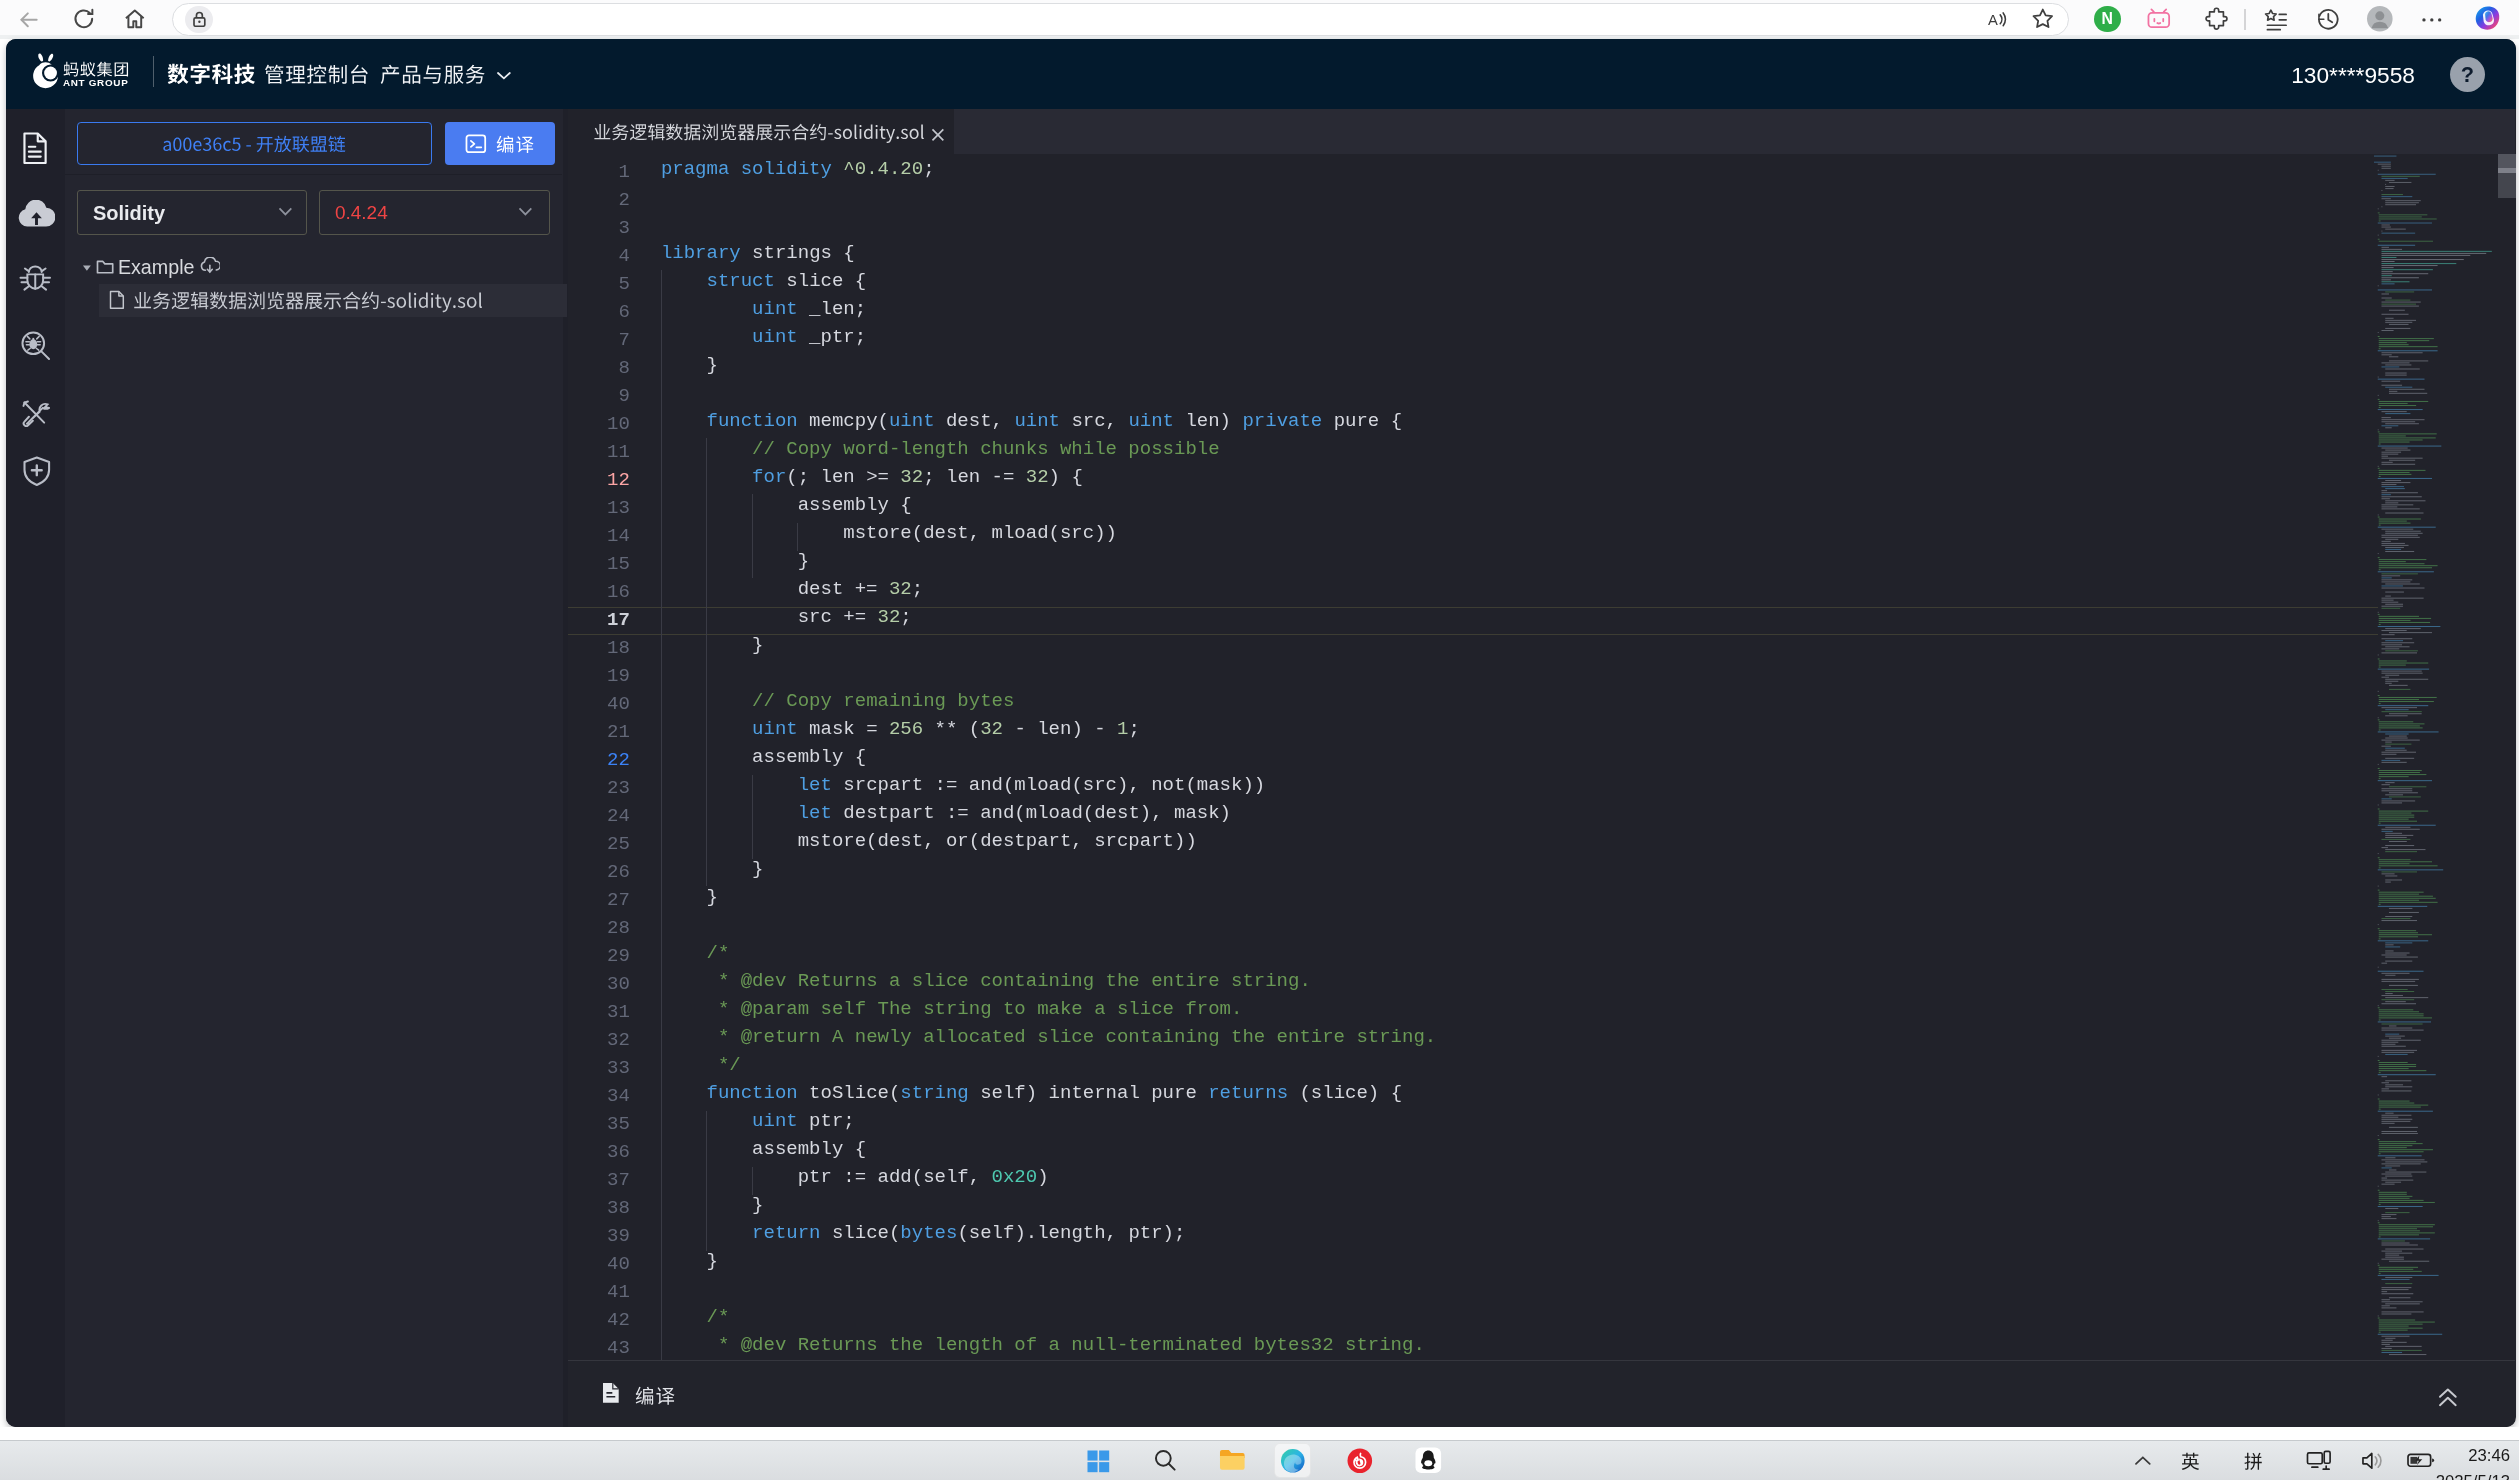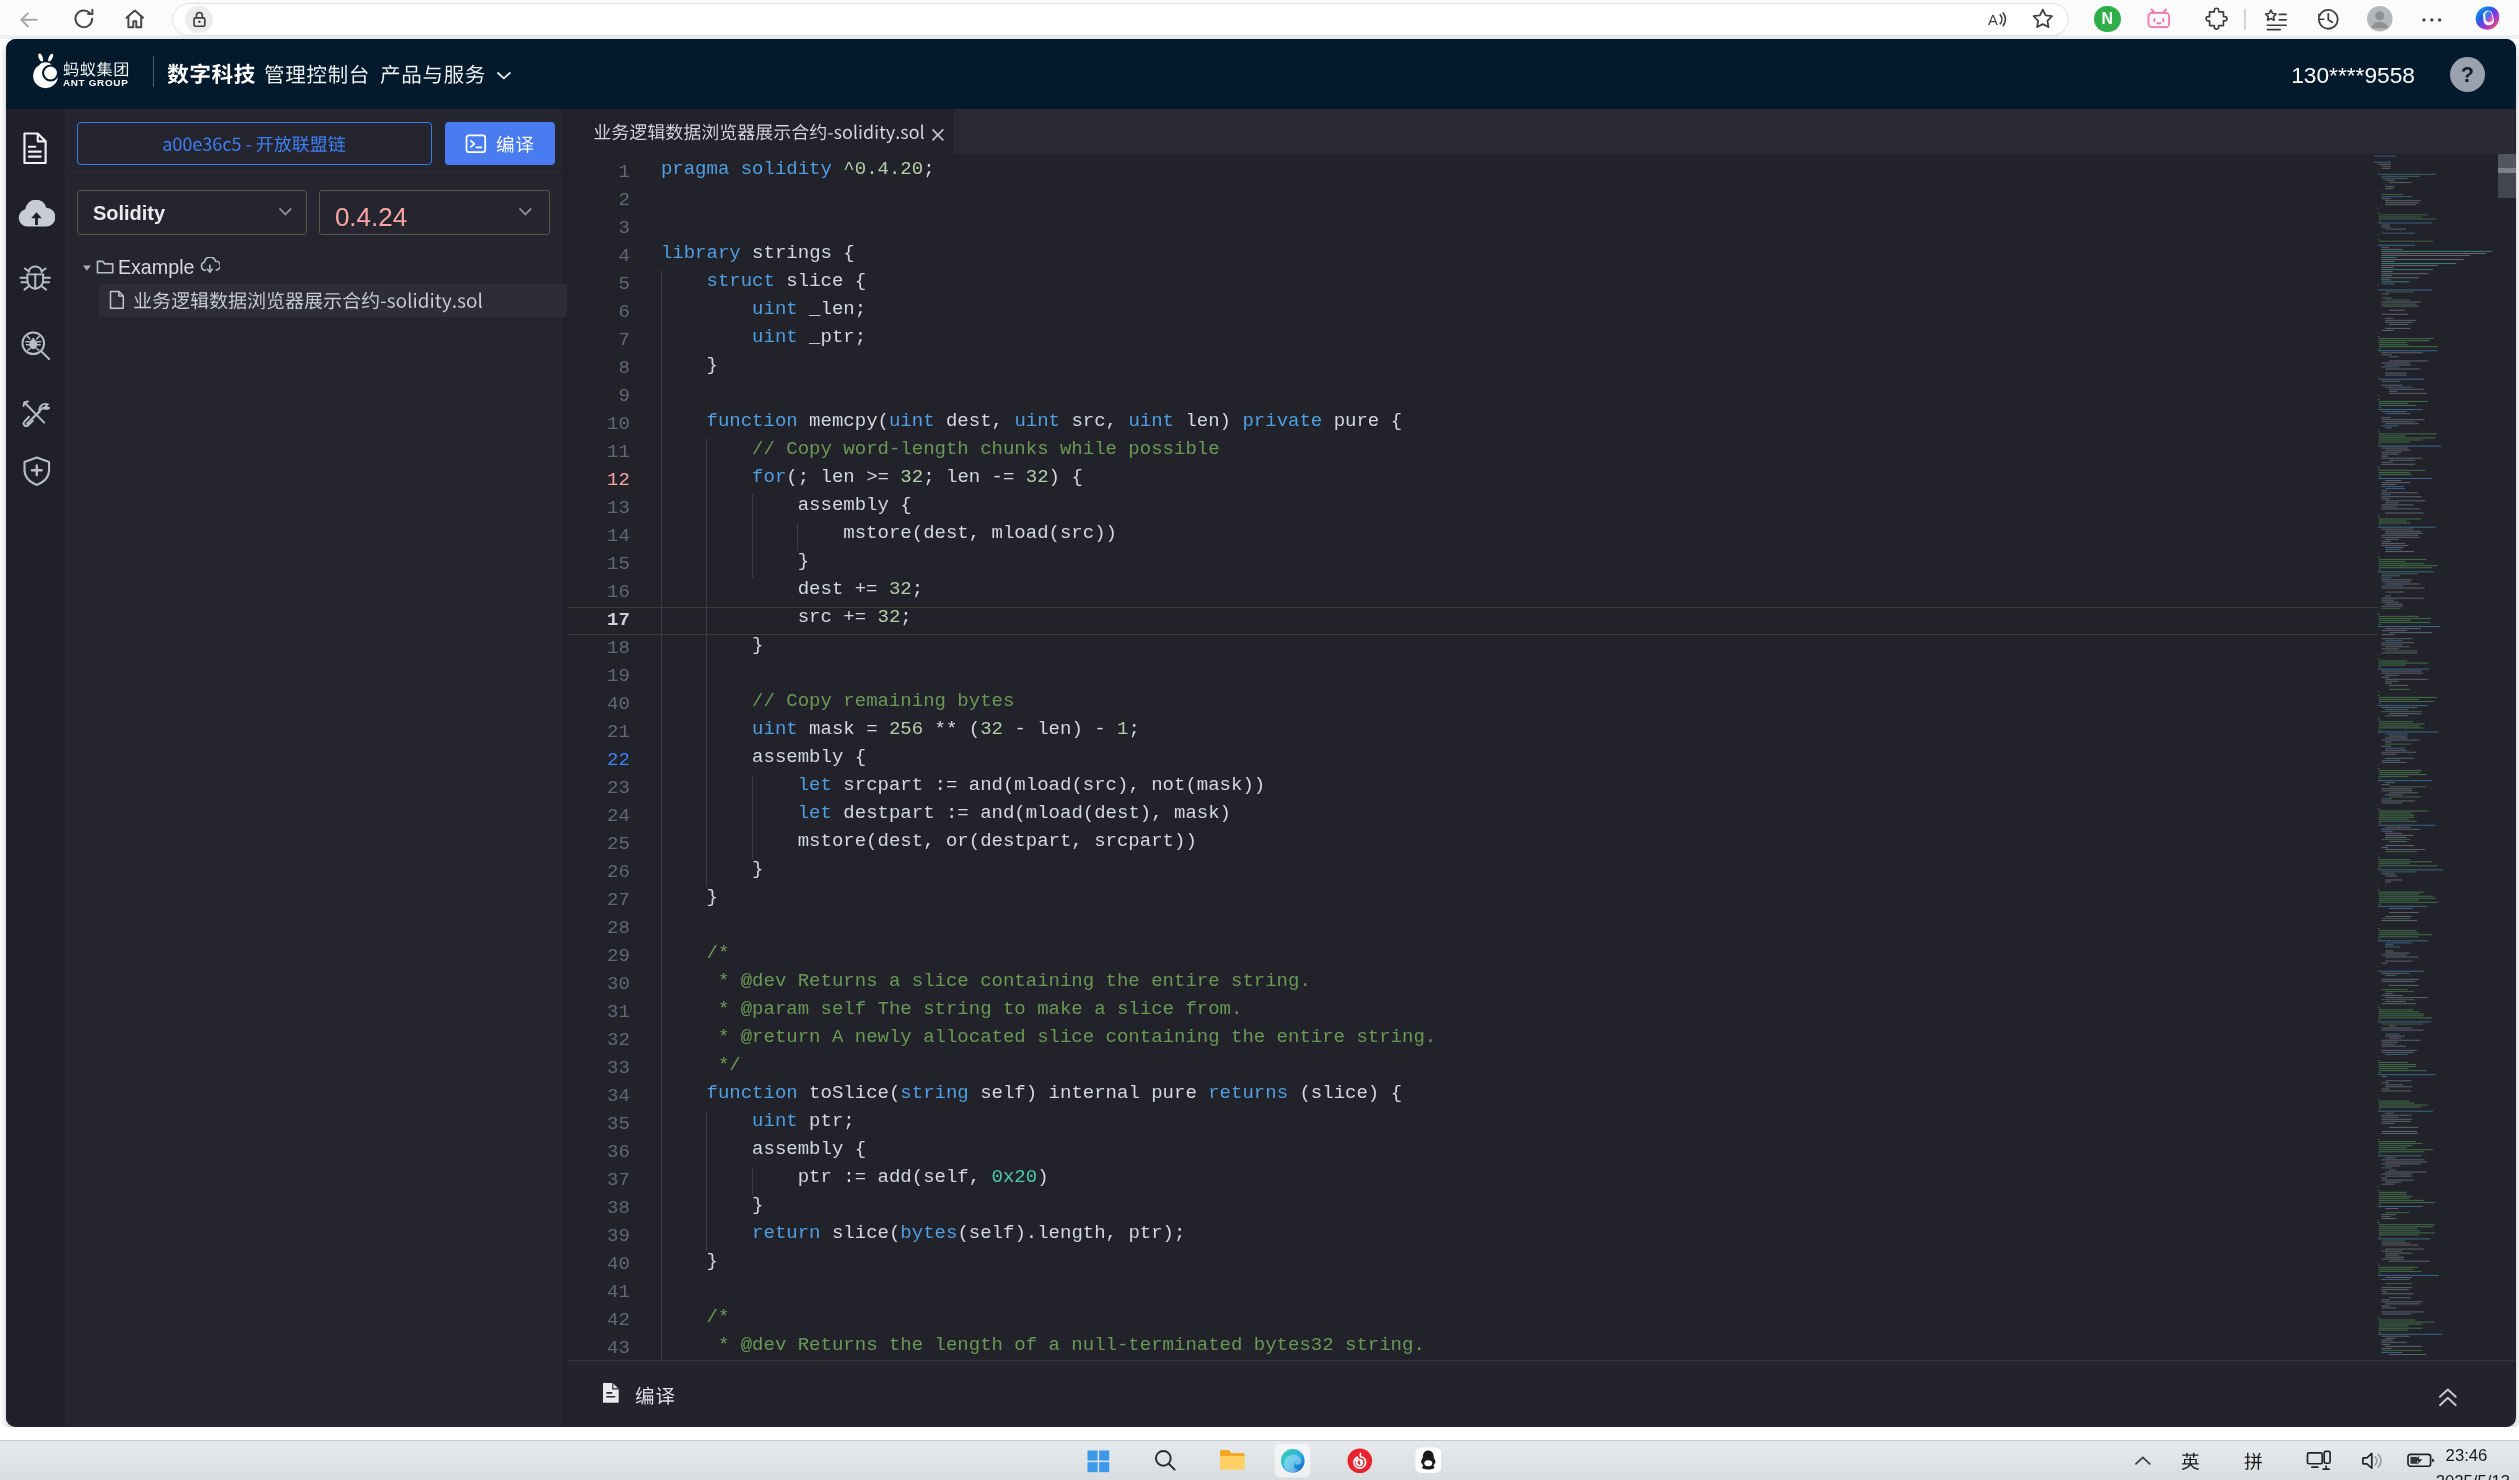--- a/index.html
+++ b/index.html
@@ -286,21 +286,21 @@
     </div>
 <div style="position:absolute;left:59px;top:135px;width:497px;height:1px;background:#1e1f28;"></div>
 <div style="position:absolute;left:71px;top:151px;width:230px;height:45px;border:1px solid #54554b;border-radius:3px;"></div>
 <div style="position:absolute;left:87px;top:163px;width:118px;height:23.6px;color:#e9eaee;font-size:20px;font-weight:bold;">Solidity</div>
 <div style="position:absolute;left:272px;top:168px;width:14.8px;height:9.9px;">
       <svg width="14.8" height="9.9" viewBox="0 0 15 10">
         <path d="M1.5 1.5l6 6 6-6" fill="none" stroke="#8d919c" stroke-width="1.8"></path>
       </svg>
     </div>
 <div style="position:absolute;left:313px;top:151px;width:231px;height:45px;border:1px solid #54554b;border-radius:3px;"></div>
-<div style="position:absolute;left:329px;top:163px;width:118px;height:23.6px;color:#fca5a5;font-size:26px;">0.4.24</div>
+<div style="position:absolute;left:329px;top:163px;width:118px;height:23.6px;color:#ef4444;font-size:19px;">0.4.24</div>
 <div style="position:absolute;left:512px;top:168px;width:14.8px;height:9.9px;">
       <svg width="14.8" height="9.9" viewBox="0 0 15 10">
         <path d="M1.5 1.5l6 6 6-6" fill="none" stroke="#8d919c" stroke-width="1.8"></path>
       </svg>
     </div>
 <div style="position:absolute;left:75px;top:223px;width:11.8px;height:11.8px;">
       <svg width="11.8" height="11.8" viewBox="0 0 12 12">
         <path d="M2 3.5h8L6 9z" fill="#a9adb6"></path>
       </svg>
     </div>
@@ -1098,21 +1098,21 @@
     </svg>
   </div>
 <div style="position:absolute;left:2407px;top:1451px;width:27.6px;height:18.7px;">
     <svg width="27.6" height="18.7" viewBox="0 0 28 19">
       <rect x="1" y="3.5" width="23" height="12" rx="2.5" fill="none" stroke="#222" stroke-width="1.7"></rect>
       <path d="M25.5 7.5v4a1.8 1.8 0 0 0 0-4z" fill="#222"></path>
       <path d="M12.5 4.5l-4 5.5h3.5l-2 4.5 5.5-6h-3.5z" fill="#222"></path>
       <rect x="3.5" y="6" width="7" height="7" fill="#222" opacity="0.9"></rect>
     </svg>
   </div>
-<div style="position:absolute;left:2423px;top:1446px;width:87px;height:21.7px;font-size:16.7px;color:#1a1a1a;text-align:center;white-space:nowrap;">23:46</div>
+<div style="position:absolute;left:2423px;top:1446px;width:87px;height:21.7px;font-size:16.7px;color:#1a1a1a;text-align:right;white-space:nowrap;">23:46</div>
 <div style="position:absolute;left:2411px;top:1472px;width:99px;height:19.7px;font-size:16.7px;color:#1a1a1a;text-align:right;white-space:nowrap;">2025/5/13</div>
 <svg width="0" height="0" style="position:absolute">
     <defs>
       <path id="q0" d="M421 205V137H802V205ZM502 650C495 551 481 417 468 337H488L874 336C855 117 833 28 806 2C796 -8 786 -10 769 -9C750 -9 705 -9 658 -4C669 -23 676 -52 678 -73C726 -76 772 -76 798 -74C828 -72 848 -65 867 -43C903 -7 926 98 948 368C950 379 950 401 950 401H826C842 525 858 675 866 779L813 785L801 781H454V712H789C781 624 768 502 755 401H548C557 475 566 569 571 645ZM303 225C317 193 331 156 343 119L269 104V294H402V658H269V836H203V658H73V246H130V294H205V91C143 79 86 68 41 61L54 -11L362 55C370 28 375 3 379 -18L435 0C423 66 391 165 355 242ZM130 595H212V357H130ZM263 595H344V357H263Z"></path>
       <path id="q1" d="M597 796C638 730 682 642 698 588L764 620C746 674 700 759 658 823ZM342 222C357 189 372 152 384 115L291 100V294H437V658H292V836H223V658H80V246H141V294H223V89L43 61L55 -11L404 51C411 25 416 1 419 -20L424 -18L414 -24C429 -38 451 -65 461 -81C555 -27 631 39 691 116C751 34 826 -33 919 -81C932 -61 955 -33 973 -19C876 27 799 96 738 182C844 347 896 548 931 762L855 773C828 583 784 402 695 251C618 388 572 560 544 755L473 745C508 521 560 330 649 180C602 118 546 62 478 15C465 81 434 170 400 240ZM141 595H228V357H141ZM286 595H376V357H286Z"></path>
       <path id="q2" d="M460 292V225H54V162H393C297 90 153 26 29 -6C46 -22 67 -50 79 -69C207 -29 357 47 460 135V-79H535V138C637 52 789 -23 920 -61C931 -42 952 -15 968 1C843 31 701 92 605 162H947V225H535V292ZM490 552V486H247V552ZM467 824C483 797 500 763 512 734H286C307 765 326 797 343 827L265 842C221 754 140 642 30 558C47 548 72 526 85 510C116 536 145 563 172 591V271H247V303H919V363H562V432H849V486H562V552H846V606H562V672H887V734H591C578 766 556 810 534 843ZM490 606H247V672H490ZM490 432V363H247V432Z"></path>
       <path id="q3" d="M84 796V-80H161V-38H836V-80H916V796ZM161 30V727H836V30ZM550 685V557H227V490H526C445 380 323 281 212 220C229 206 250 183 260 169C360 225 466 309 550 404V171C550 159 547 156 533 156C520 155 478 155 432 156C442 137 453 108 457 88C522 88 562 89 588 101C615 112 623 132 623 171V490H778V557H623V685Z"></path>
       <path id="q4" d="M424 838C408 800 380 745 358 710L434 676C460 707 492 753 525 798ZM374 238C356 203 332 172 305 145L223 185L253 238ZM80 147C126 129 175 105 223 80C166 45 99 19 26 3C46 -18 69 -60 80 -87C170 -62 251 -26 319 25C348 7 374 -11 395 -27L466 51C446 65 421 80 395 96C446 154 485 226 510 315L445 339L427 335H301L317 374L211 393C204 374 196 355 187 335H60V238H137C118 204 98 173 80 147ZM67 797C91 758 115 706 122 672H43V578H191C145 529 81 485 22 461C44 439 70 400 84 373C134 401 187 442 233 488V399H344V507C382 477 421 444 443 423L506 506C488 519 433 552 387 578H534V672H344V850H233V672H130L213 708C205 744 179 795 153 833ZM612 847C590 667 545 496 465 392C489 375 534 336 551 316C570 343 588 373 604 406C623 330 646 259 675 196C623 112 550 49 449 3C469 -20 501 -70 511 -94C605 -46 678 14 734 89C779 20 835 -38 904 -81C921 -51 956 -8 982 13C906 55 846 118 799 196C847 295 877 413 896 554H959V665H691C703 719 714 774 722 831ZM784 554C774 469 759 393 736 327C709 397 689 473 675 554Z"></path>
       <path id="q5" d="M435 366V313H63V199H435V50C435 36 429 32 409 32C389 32 313 32 252 34C272 2 296 -52 304 -88C387 -88 451 -86 498 -68C548 -50 563 -17 563 47V199H938V313H563V329C648 378 727 443 786 504L706 566L678 560H234V449H557C519 418 476 387 435 366ZM404 821C418 802 431 778 442 755H67V525H185V642H807V525H931V755H585C571 787 548 827 524 857Z"></path>
       <path id="q6" d="M481 722C536 678 602 613 630 570L714 645C683 689 614 749 559 789ZM444 458C502 414 573 349 604 304L686 382C652 425 579 486 521 527ZM363 841C280 806 154 776 40 759C53 733 68 692 72 666C108 670 147 676 185 682V568H33V457H169C133 360 76 252 20 187C39 157 65 107 76 73C115 123 153 194 185 271V-89H301V318C325 279 349 236 362 208L431 302C412 326 329 422 301 448V457H433V568H301V705C347 716 391 729 430 743ZM416 205 435 91 738 144V-88H857V164L975 185L956 298L857 281V850H738V260Z"></path>

